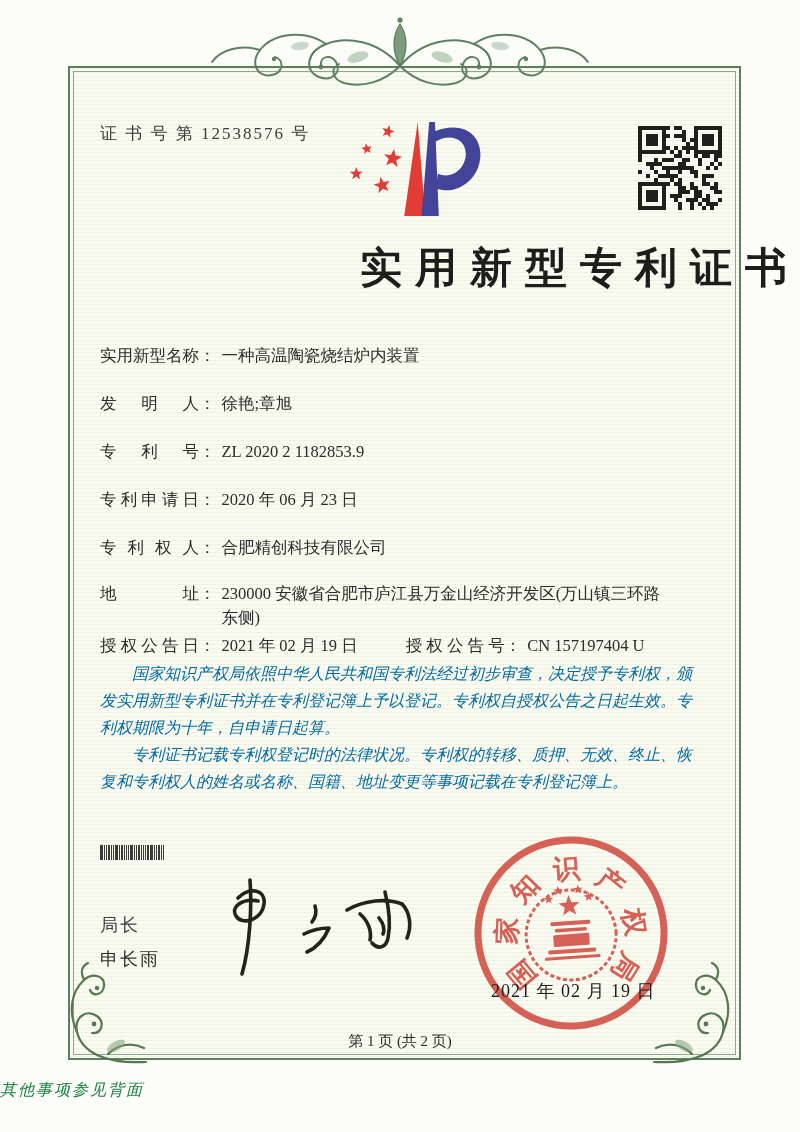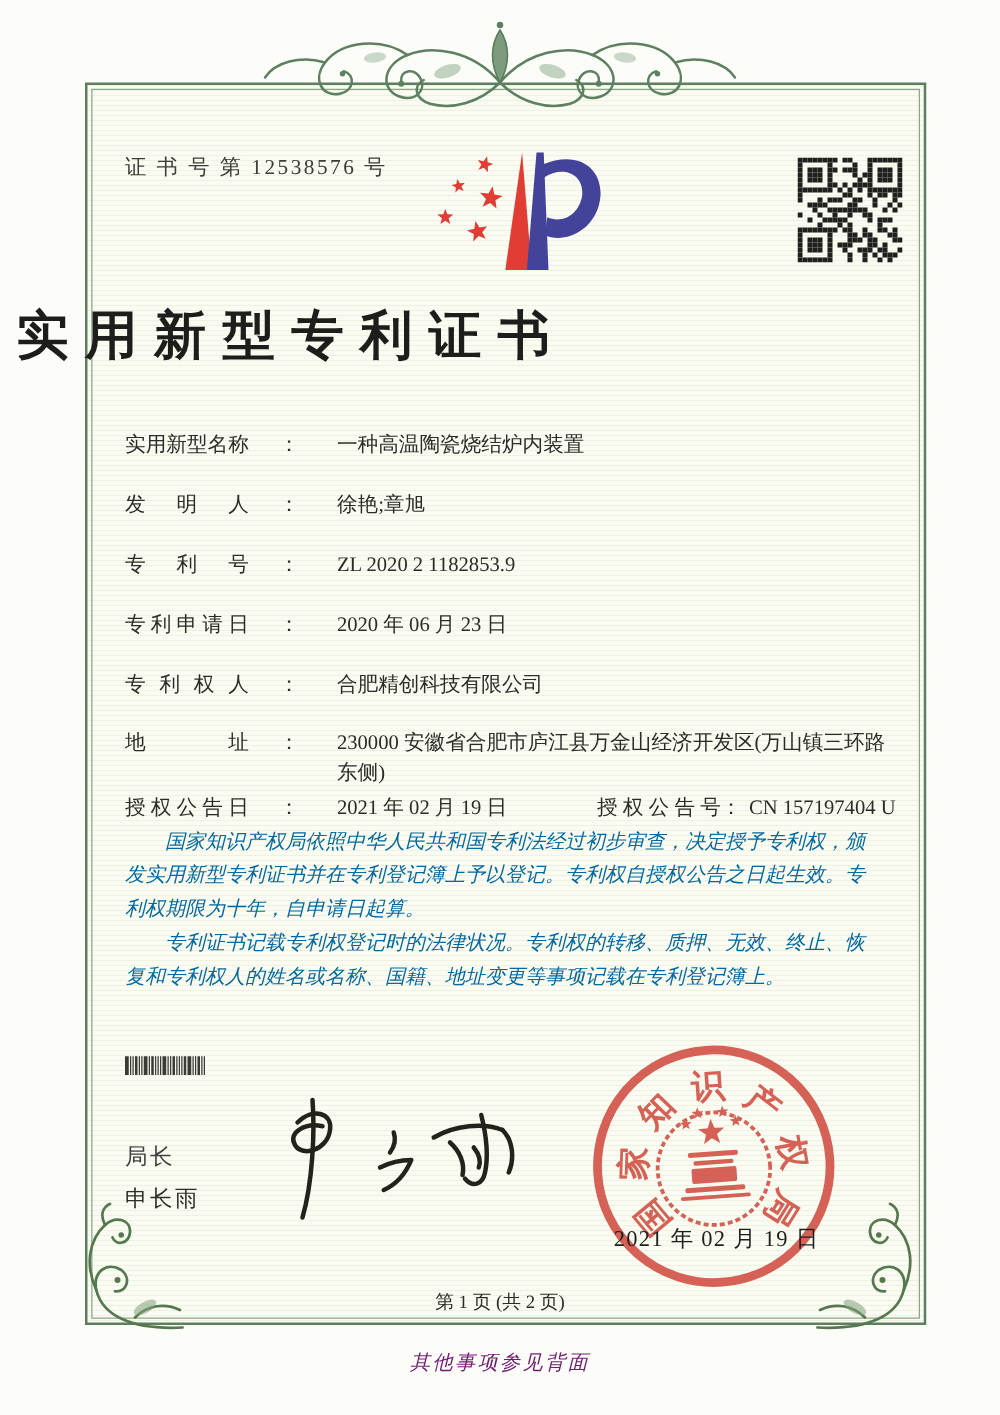--- a/index.html
+++ b/index.html
@@ -7,44 +7,44 @@
         font-family:"Liberation Serif","DejaVu Serif",serif;overflow:hidden;
         box-shadow:0 0 6px rgba(0,0,0,.2);}
   
   .frame{position:absolute;left:68px;top:66px;width:673px;height:994px;box-sizing:border-box;
          border:2px solid #5c7f5e;
          background:repeating-linear-gradient(180deg,#eef2df 0px,#eef2df 1px,#fafbf2 1px,#fafbf2 4px);}
   .frame-inner{position:absolute;inset:3px;border:1px solid #8aa88b;}
   .cert-no{position:absolute;left:100px;top:122px;font-size:17px;color:#3c3c38;letter-spacing:2px;}
   .logo{position:absolute;left:338px;top:116px;width:144px;height:106px;}
   .qr{position:absolute;left:638px;top:126px;width:84px;height:84px;}
-  .title{position:absolute;left:0;right:0;top:240px;margin:0;text-align:left;
+  .title{position:absolute;left:0;right:0;top:240px;margin:0;text-align:right;
          font-size:42px;font-weight:600;letter-spacing:13px;text-indent:13px;color:#1d1d1b;}
   .fields{position:absolute;left:100px;top:338px;width:580px;font-size:16.5px;color:#2b2b28;}
-  .frow{position:absolute;left:0;display:flex;line-height:24px;white-space:nowrap;gap:24px;}
+  .frow{position:absolute;left:0;display:flex;line-height:24px;white-space:nowrap;}
   .f-label{display:inline-block;width:99px;text-align:justify;text-align-last:justify;flex:none;}
   .f-colon{flex:none;margin-right:6px;}
   .f-value{flex:none;}
   .addr .f-value{white-space:normal;width:440px;}
   .grant2{margin-left:48px;display:flex;}
   .paras{position:absolute;left:100px;top:660px;width:602px;font-size:16px;line-height:27px;
          font-style:italic;color:#0369a1;}
   .paras p{margin:0;text-indent:2em;}
   .barcode{position:absolute;left:100px;top:845px;height:15px;display:flex;align-items:stretch;}
   .barcode div{background:#3a3a36;margin-right:1px;}
   .signer-title{position:absolute;left:100px;top:913px;font-size:18px;color:#404040;
         font-family:"Liberation Sans","DejaVu Sans",sans-serif;letter-spacing:2px;}
   .signer-name{position:absolute;left:100px;top:947px;font-size:18px;color:#2e2e2a;
         font-family:"Liberation Sans","DejaVu Sans",sans-serif;letter-spacing:2px;}
   .signature{position:absolute;left:212px;top:876px;width:215px;height:108px;}
   .seal{position:absolute;left:464px;top:826px;width:214px;height:214px;opacity:.9;transform:rotate(-4deg);}
   .seal-date{position:absolute;left:491px;top:979px;font-size:18px;color:#1e1e1c;letter-spacing:1px;}
   .page-no{position:absolute;left:0;right:0;top:1032px;text-align:center;font-size:15px;color:#2b2b28;}
-  .footer-note{position:absolute;left:0;right:0;top:1080px;text-align:center;font-size:16px;
-         font-style:italic;color:#701a75;letter-spacing:2px;font-family:Liberation Serif, serif;}
+  .footer-note{position:absolute;left:0;right:0;top:1080px;text-align:left;font-size:16px;
+         font-style:italic;color:#15803d;letter-spacing:2px;font-family:Liberation Serif, serif;}
   .orn-top{position:absolute;left:160px;top:10px;width:480px;height:100px;}
   .orn-bl{position:absolute;left:42px;top:962px;width:112px;height:110px;}
   .orn-br{position:absolute;left:646px;top:962px;width:112px;height:110px;transform:scaleX(-1);}
 </style>
 </head>
 <body>
 
 <div class="page">
 
   <div class="frame">

